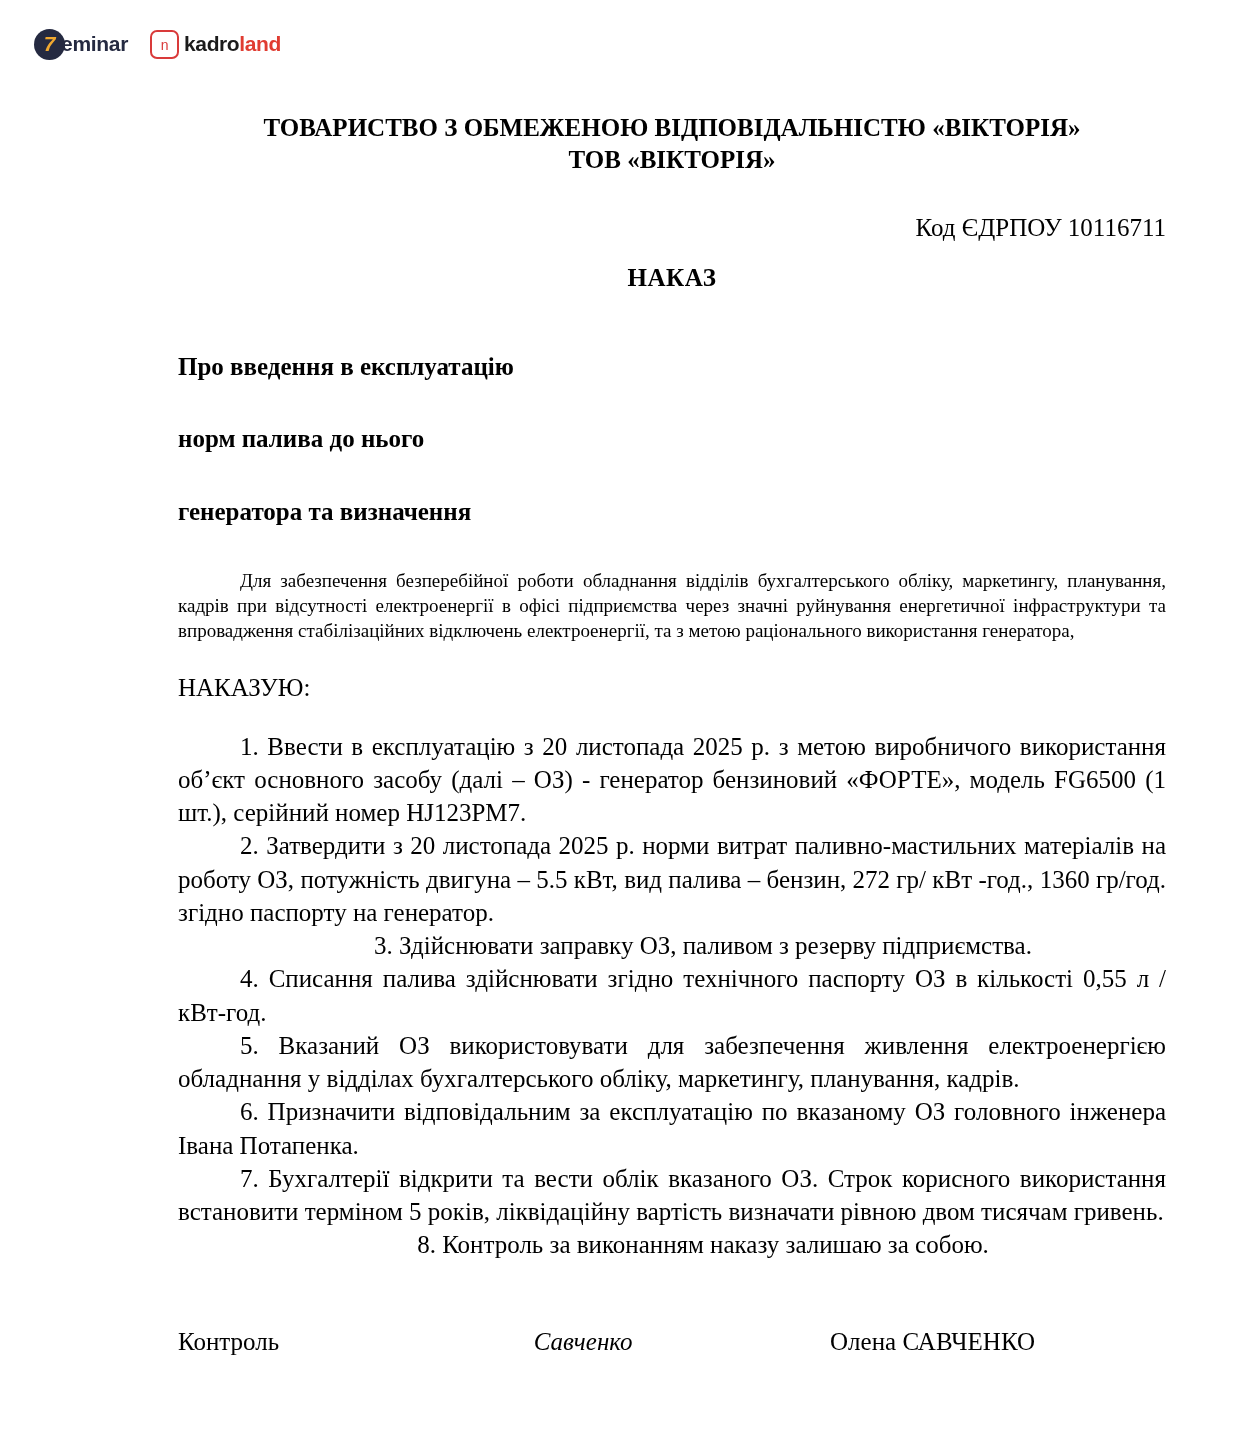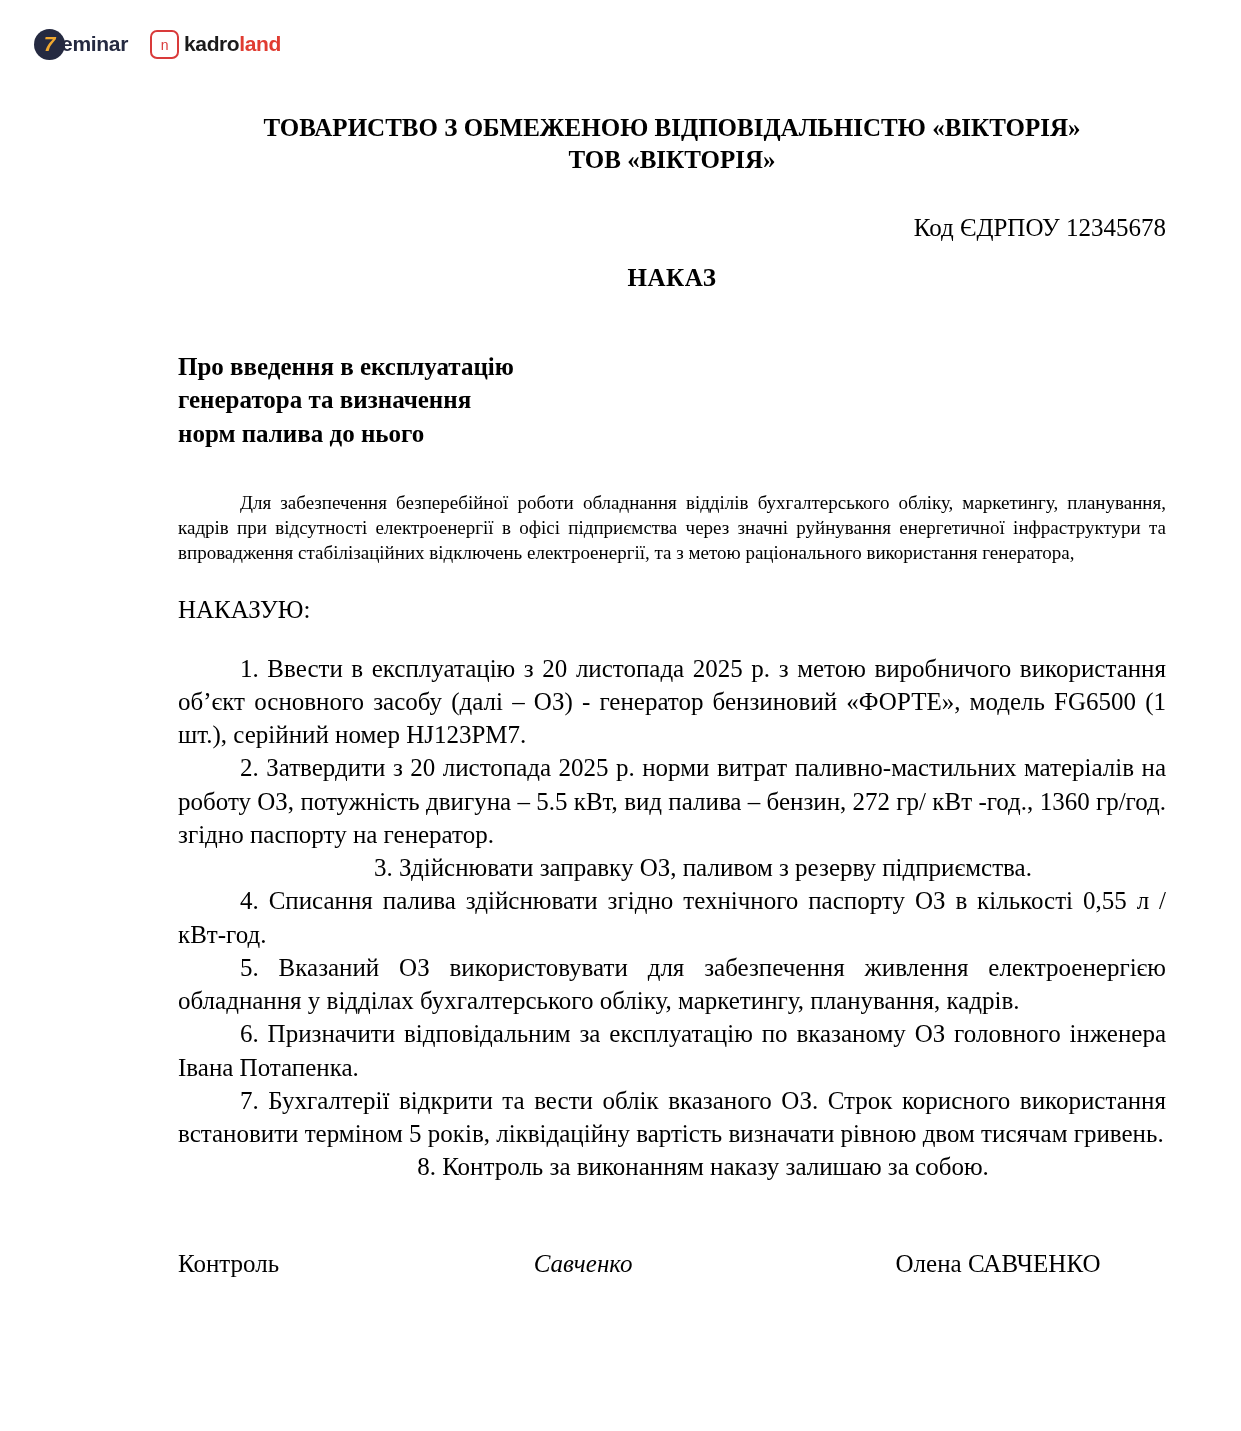--- a/index.html
+++ b/index.html
@@ -137,21 +137,21 @@
   .meta-row .m-date  { flex: 0 0 34%; text-align: left; }
   .meta-row .m-place { flex: 0 0 32%; text-align: center; }
   .meta-row .m-num   { flex: 1 1 auto; text-align: right; }
 
   .subject {
     margin-top: 58px;
     font-weight: bold;
     font-size: 25px;
     line-height: 1.33;
   }
-  .subject span { display: block; }
+  .subject span { display: block; margin-top: 39px; }
 
   .preamble {
     margin-top: 40px;
     font-size: 19px;
     line-height: 1.33;
     text-align: justify;
     text-indent: 62px;
   }
 
   .order-word {
@@ -171,21 +171,21 @@
   .clause.nojust { text-align: center; }
 
   .sign-row {
     margin-top: 66px;
     display: flex;
     align-items: baseline;
     font-size: 25px;
   }
   .sign-row .s-title { flex: 0 0 36%; text-align: left; }
   .sign-row .s-sign  { flex: 0 0 30%; text-align: left; font-style: italic; }
-  .sign-row .s-name  { flex: 1 1 auto; text-align: center; }
+  .sign-row .s-name  { flex: 1 1 auto; text-align: left; }
 </style>
 </head>
 <body>
 
 <div class="logo-bar">
 
   <div class="logo-zeminar">
     <div class="zeminar-badge">
       <span>7</span>
     </div>
@@ -204,29 +204,29 @@
 </div>
 
 <div class="page">
   <div class="doc-body">
 
     <div class="org-title">
       <span>ТОВАРИСТВО З ОБМЕЖЕНОЮ ВІДПОВІДАЛЬНІСТЮ «ВІКТОРІЯ»</span>
       <span class="line2">ТОВ «ВІКТОРІЯ»</span>
     </div>
 
-    <div class="edrpou">Код ЄДРПОУ 12345678</div>
+    <div class="edrpou">Код ЄДРПОУ 10116711</div>
 
     <div class="doc-kind">НАКАЗ</div>
 
 
     <div class="subject">
       <span>Про введення в експлуатацію</span>
+      <span>норм палива до нього</span>
       <span>генератора та визначення</span>
-      <span>норм палива до нього</span>
     </div>
 
     <div class="preamble">Для забезпечення безперебійної роботи обладнання відділів бухгалтерського обліку, маркетингу, планування, кадрів при відсутності електроенергії в офісі підприємства через значні руйнування енергетичної інфраструктури та впровадження стабілізаційних відключень електроенергії, та з метою раціонального використання генератора,</div>
 
     <div class="order-word">НАКАЗУЮ:</div>
 
     <div class="clauses">
       <div class="clause">1. Ввести в експлуатацію з 20 листопада 2025 р. з метою виробничого використання об’єкт основного засобу (далі – ОЗ) - генератор бензиновий «ФОРТЕ», модель FG6500 (1 шт.), серійний номер HJ123PM7.</div>
       <div class="clause">2. Затвердити з 20 листопада 2025 р. норми витрат паливно-мастильних матеріалів на роботу ОЗ, потужність двигуна – 5.5 кВт, вид палива – бензин, 272 гр/ кВт -год., 1360 гр/год. згідно паспорту на генератор.</div>
       <div class="clause nojust">3. Здійснювати заправку ОЗ, паливом з резерву підприємства.</div>

